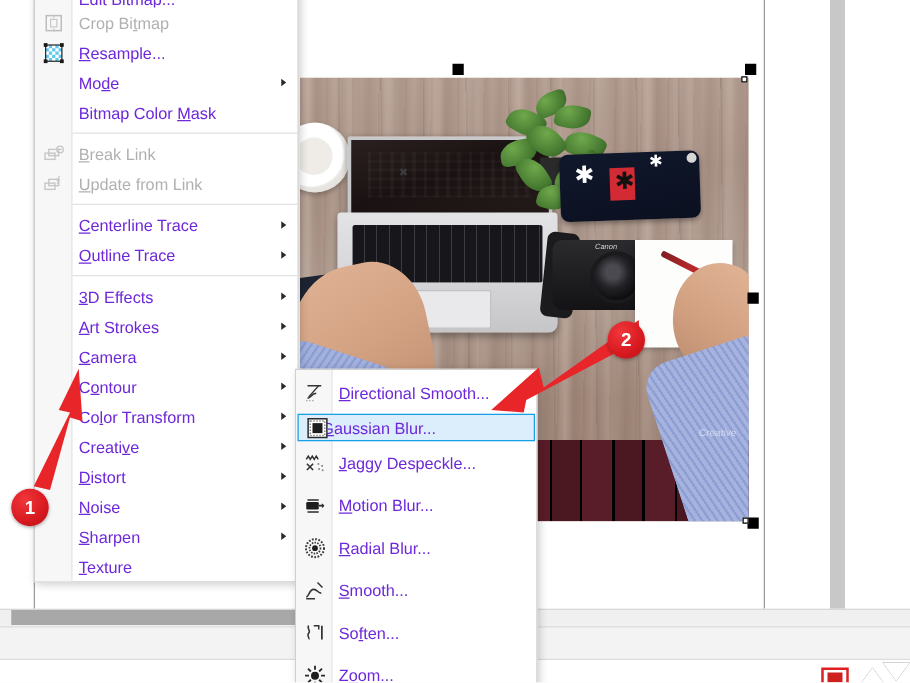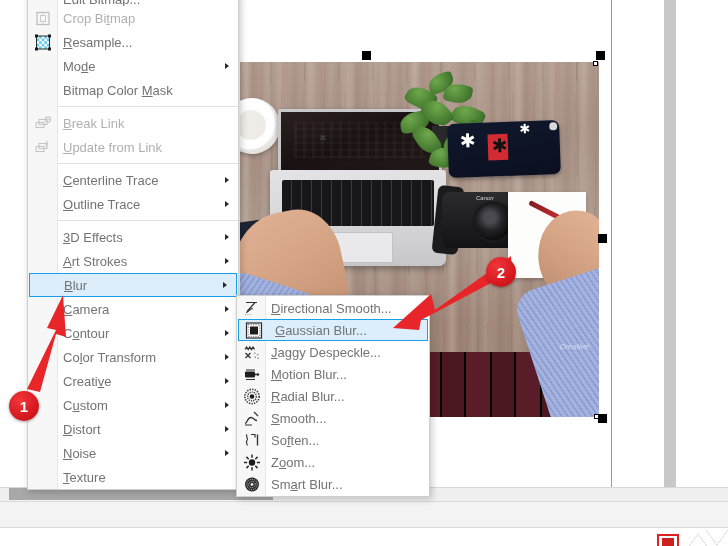--- a/index.html
+++ b/index.html
@@ -327,21 +327,21 @@
     background: #f7f7f7;
     border-right: 1px solid #e6e6e6;
   }
   .mi {
     position: relative;
     display: flex;
     align-items: center;
     height: 24px;
     padding-left: 29px;
     font-size: 13px;
-    color: #737373;
+    color: #6d28d9;
     white-space: nowrap;
     box-sizing: border-box;
   }
   .mi .lbl { padding-left: 6px; }
   .mi .lbl u { text-decoration: underline; }
   .mi.disabled { color: #b0b0b0; }
   .mi.sel {
     background: #dceefb;
     border: 1px solid #17a0e8;
     margin-left: 1px;
@@ -373,22 +373,22 @@
     position: absolute;
     left: 236px; top: 295px;
     width: 194px;
     background: #ffffff;
     border: 1px solid #cfcfcf;
     box-shadow: 2px 2px 7px rgba(0,0,0,0.22);
     box-sizing: border-box;
     padding: 1px 0;
   }
   .submenu .menu-icons-col { width: 28px; }
-  .submenu .mi { padding-left: 28px; height: 22px; font-size: 13px; }
-  .submenu .mi.sel { padding-left: 30px; height: 22px; }
+  .submenu .mi { padding-left: 28px; height: 34px; font-size: 13px; }
+  .submenu .mi.sel { padding-left: 12px; height: 22px; }
 
   
   .anno { position: absolute; pointer-events: none; }
   .badge {
     position: absolute;
     width: 30px; height: 30px; border-radius: 50%;
     background: radial-gradient(circle at 36% 30%, #f0373a 0%, #d71920 60%, #b31217 100%);
     color: #ffffff;
     font-size: 15px;
     font-weight: bold;
@@ -620,24 +620,20 @@
     <div class="mi">
       <span class="lbl"><u>3</u>D Effects</span>
       <span class="arrow"></span>
     </div>
 
     <div class="mi">
       <span class="lbl"><u>A</u>rt Strokes</span>
       <span class="arrow"></span>
     </div>
 
-    <div class="mi sel">
-      <span class="lbl"><u>B</u>lur</span>
-      <span class="arrow"></span>
-    </div>
 
     <div class="mi">
       <span class="lbl"><u>C</u>amera</span>
       <span class="arrow"></span>
     </div>
 
     <div class="mi">
       <span class="lbl">C<u>o</u>ntour</span>
       <span class="arrow"></span>
     </div>
@@ -645,35 +641,35 @@
     <div class="mi">
       <span class="lbl">Co<u>l</u>or Transform</span>
       <span class="arrow"></span>
     </div>
 
     <div class="mi">
       <span class="lbl">Creati<u>v</u>e</span>
       <span class="arrow"></span>
     </div>
 
-    <div class="mi">
-      <span class="lbl">C<u>u</u>stom</span>
-      <span class="arrow"></span>
-    </div>
 
     <div class="mi">
       <span class="lbl"><u>D</u>istort</span>
       <span class="arrow"></span>
     </div>
 
     <div class="mi">
       <span class="lbl"><u>N</u>oise</span>
       <span class="arrow"></span>
     </div>
 
+    <div class="mi">
+      <span class="lbl"><u>S</u>harpen</span>
+      <span class="arrow"></span>
+    </div>
 
     <div class="mi">
       <span class="lbl"><u>T</u>exture</span>
 
     </div>
 
   </div>
 
   <div class="submenu">
     <div class="menu-icons-col"></div>

